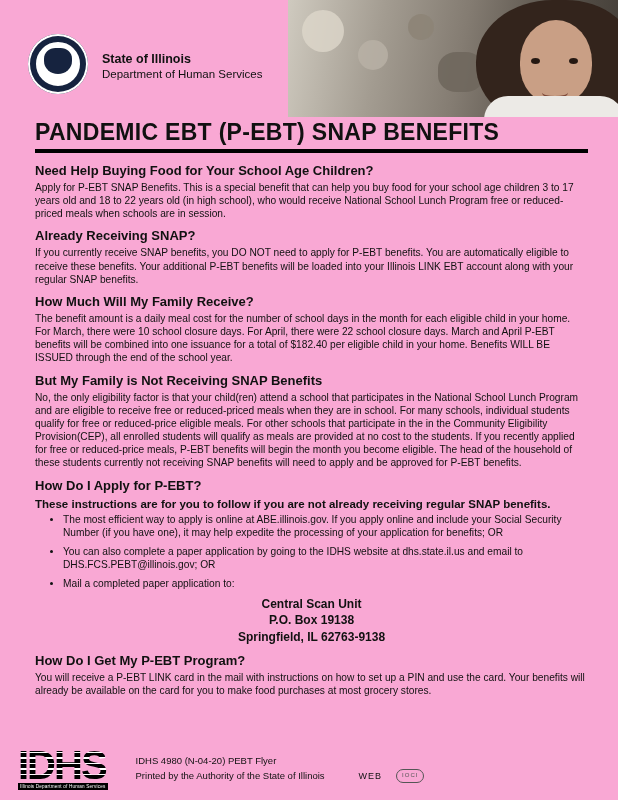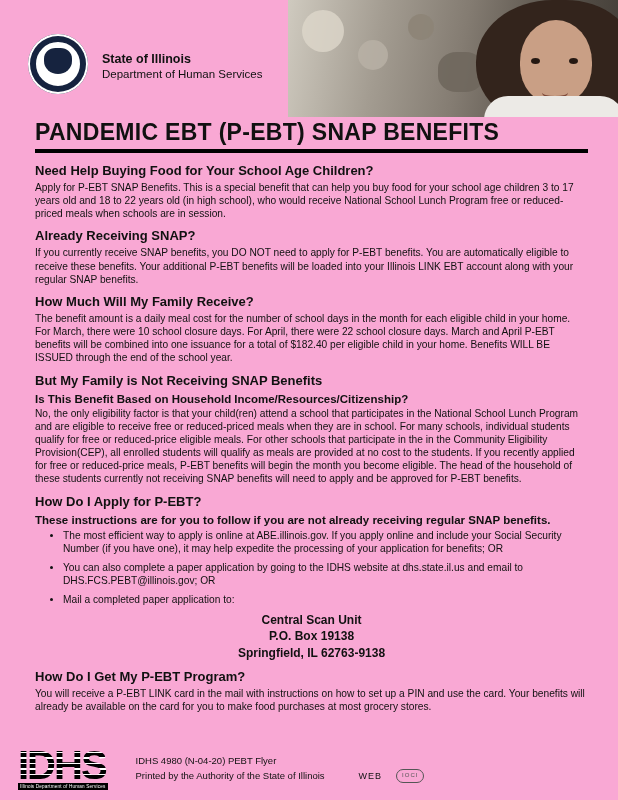--- a/index.html
+++ b/index.html
@@ -114,21 +114,20 @@
       <p class="body-text">If you currently receive SNAP benefits, you DO NOT need to apply for P-EBT benefits. You are automatically eligible to receive these benefits. Your additional P-EBT benefits will be loaded into your Illinois LINK EBT account along with your regular SNAP benefits.</p>
     </div>
 
     <div>
       <div class="section-heading">How Much Will My Family Receive?</div>
       <p class="body-text">The benefit amount is a daily meal cost for the number of school days in the month for each eligible child in your home. For March, there were 10 school closure days. For April, there were 22 school closure days. March and April P-EBT benefits will be combined into one issuance for a total of $182.40 per eligible child in your home. Benefits WILL BE ISSUED through the end of the school year.</p>
     </div>
 
     <div>
       <div class="section-heading">But My Family is Not Receiving SNAP Benefits</div>
-      <div class="subheading">Is This Benefit Based on Household Income/Resources/Citizenship?</div>
       <p class="body-text">No, the only eligibility factor is that your child(ren) attend a school that participates in the National School Lunch Program and are eligible to receive free or reduced-priced meals when they are in school. For many schools, individual students qualify for free or reduced-price eligible meals. For other schools that participate in the in the Community Eligibility Provision(CEP), all enrolled students will qualify as meals are provided at no cost to the students. If you recently applied for free or reduced-price meals, P-EBT benefits will begin the month you become eligible. The head of the household of these students currently not receiving SNAP benefits will need to apply and be approved for P-EBT benefits.</p>
     </div>
 
     <div>
       <div class="section-heading">How Do I Apply for P-EBT?</div>
       <div class="subheading">These instructions are for you to follow if you are not already receiving regular SNAP benefits.</div>
       <ul class="bullets">
         <li>The most efficient way to apply is online at ABE.illinois.gov. If you apply online and include your Social Security Number (if you have one), it may help expedite the processing of your application for benefits; OR</li>
         <li>You can also complete a paper application by going to the IDHS website at dhs.state.il.us and email to DHS.FCS.PEBT@illinois.gov; OR</li>
         <li>Mail a completed paper application to:</li>

